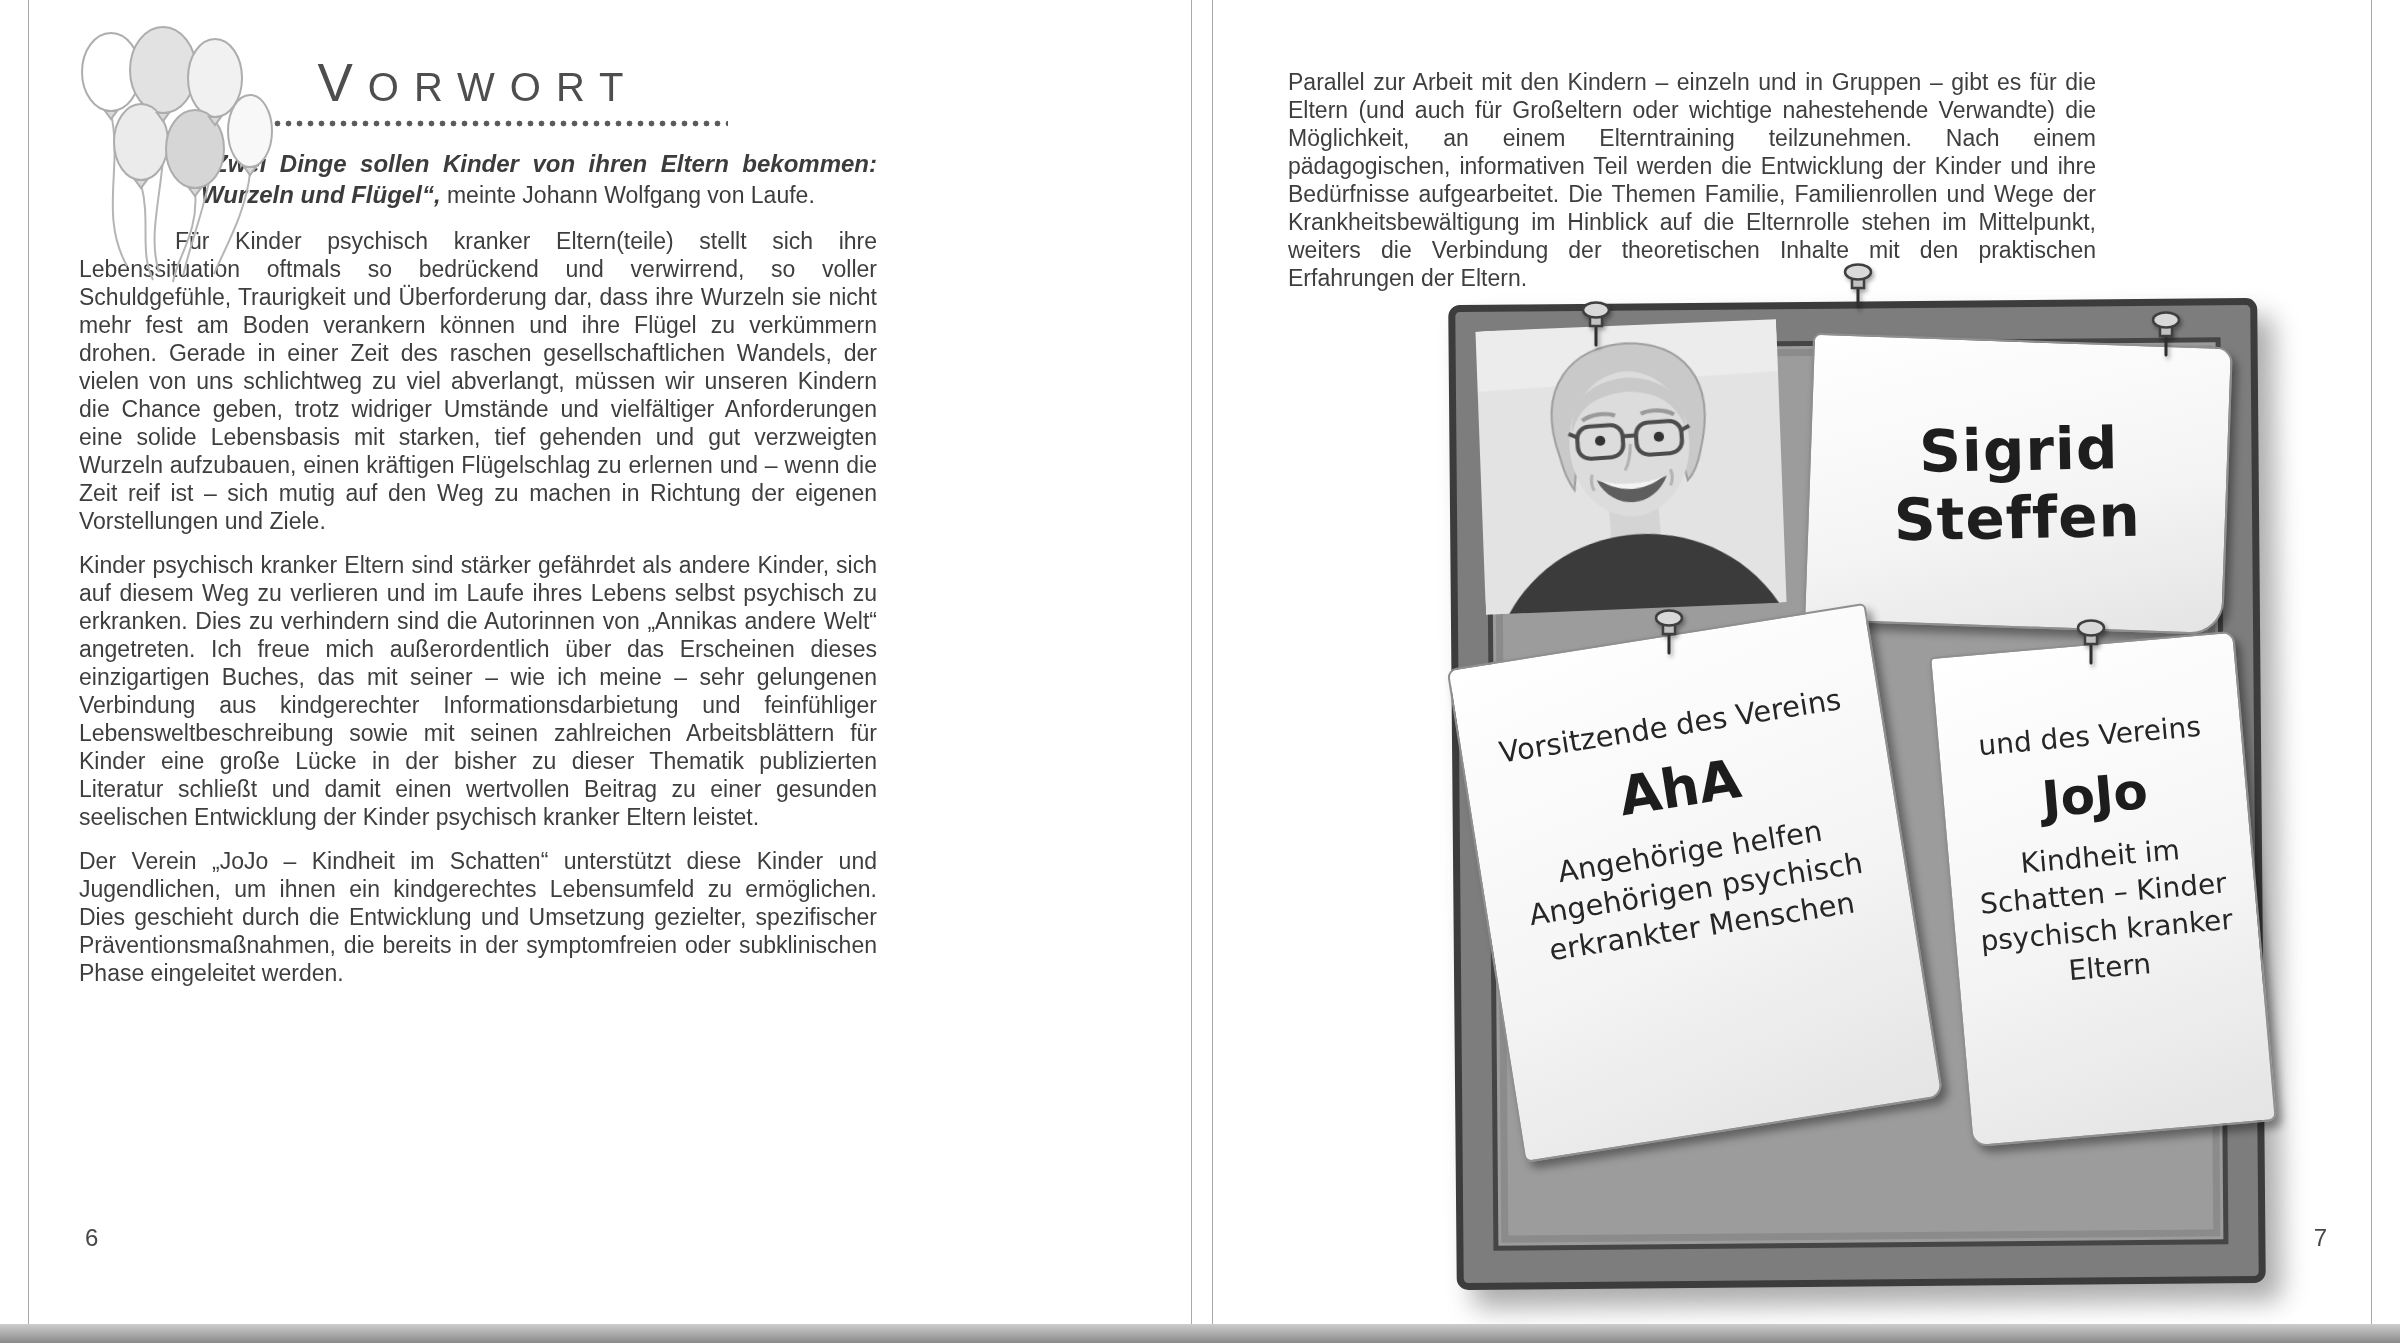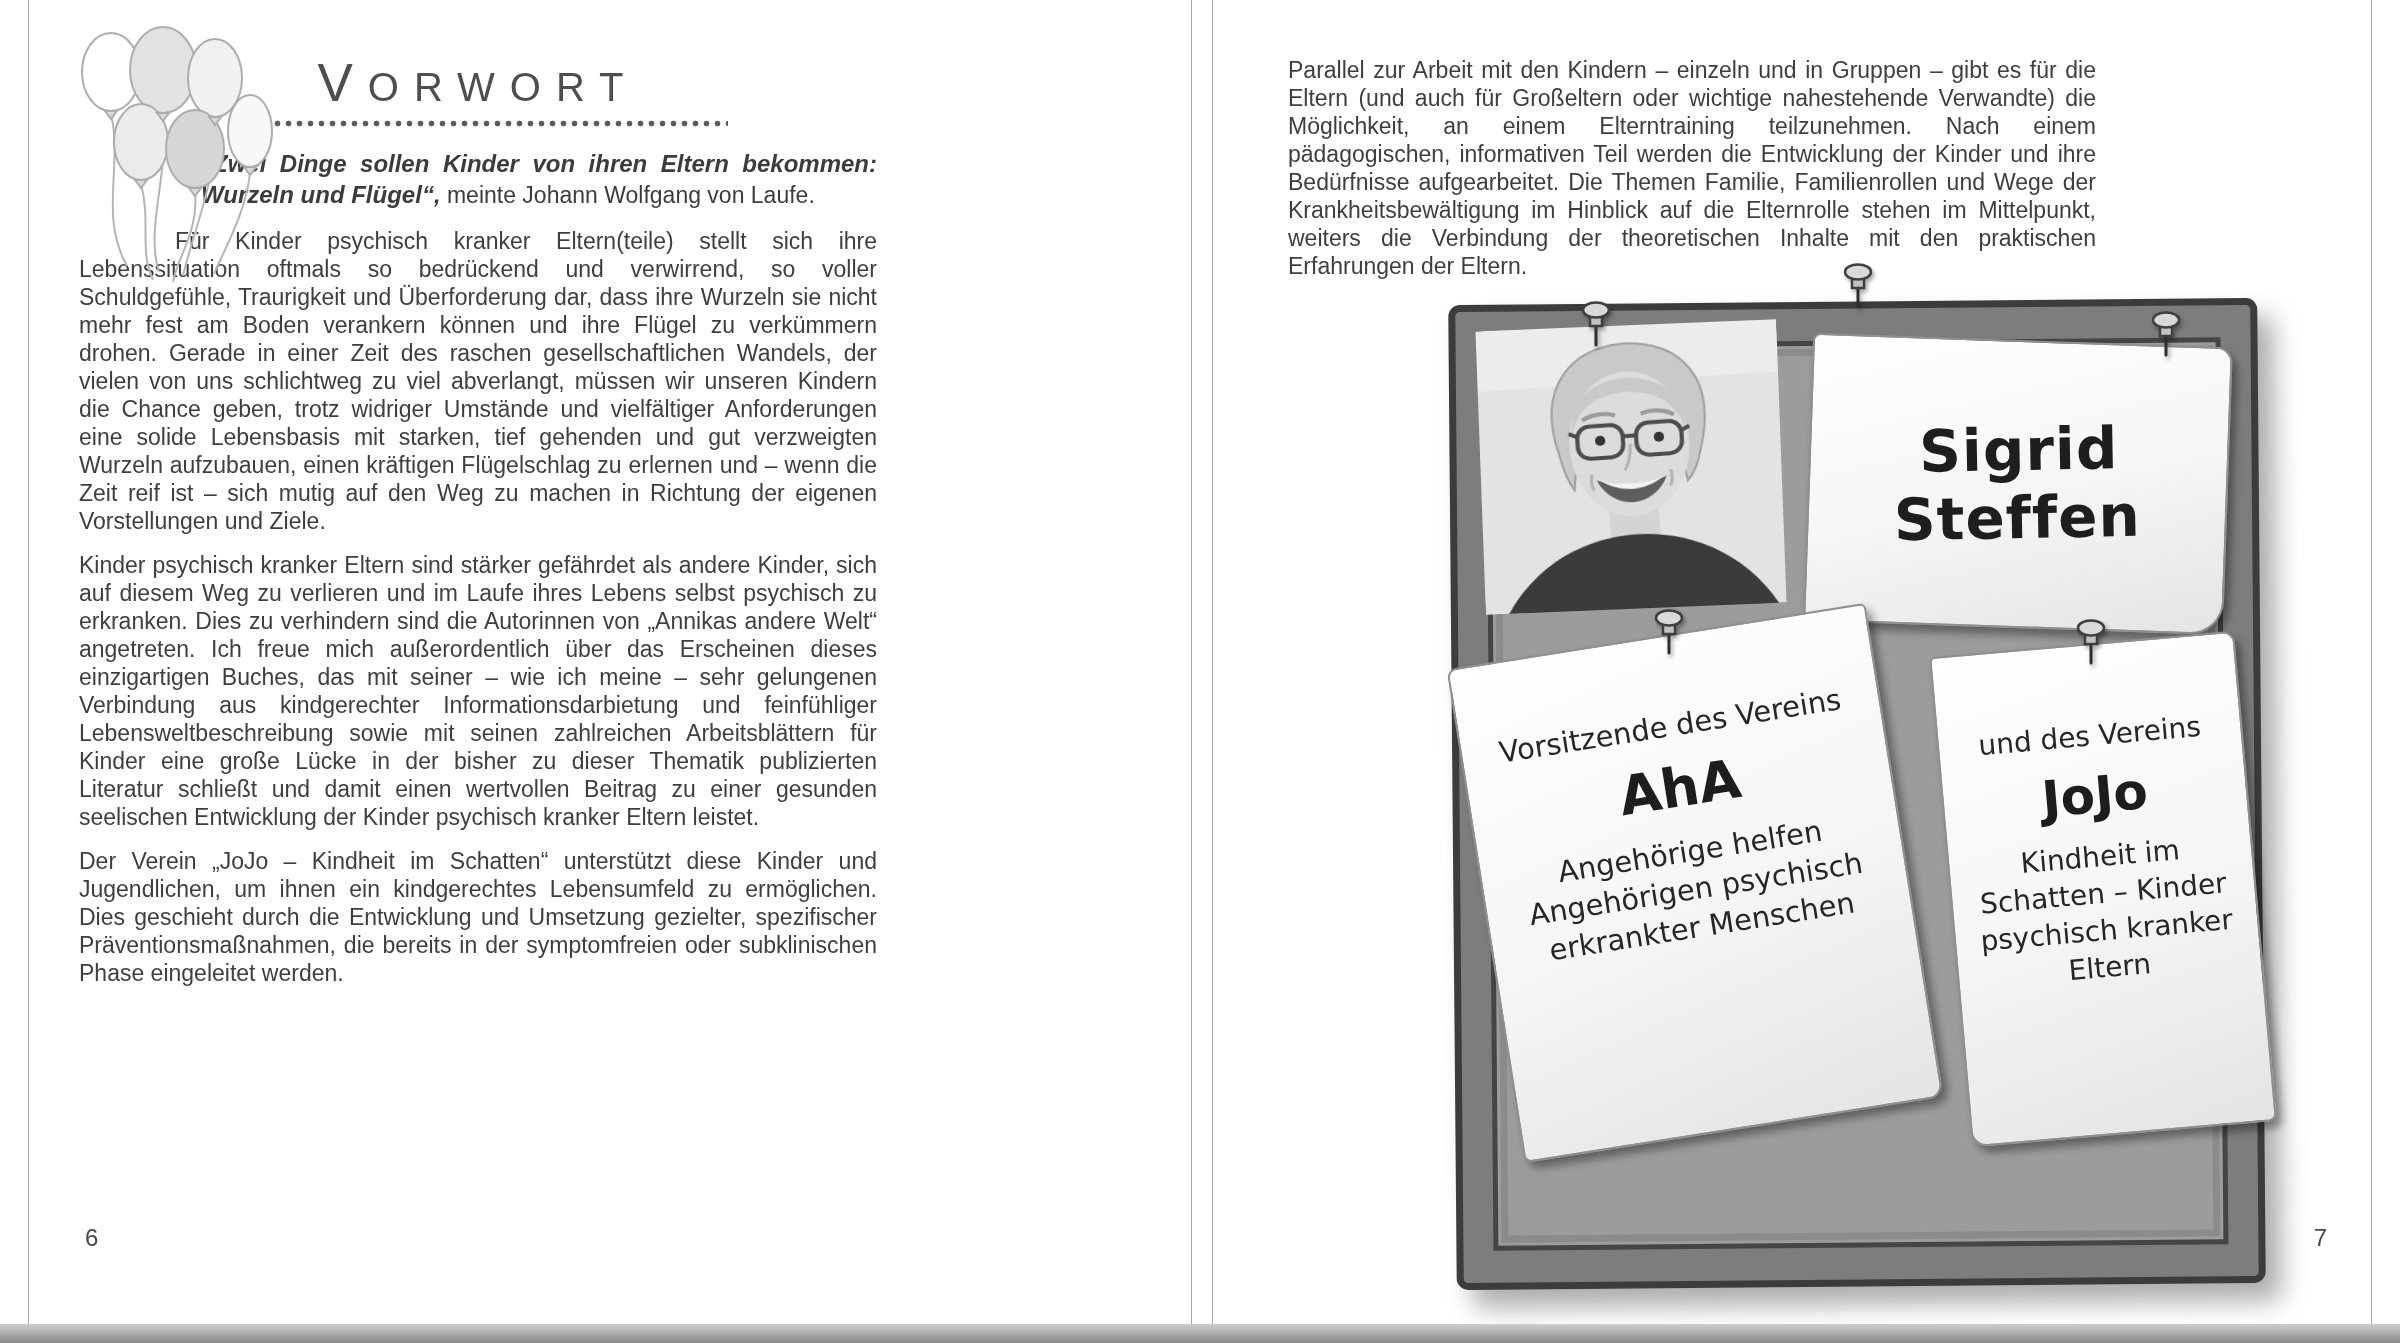--- a/index.html
+++ b/index.html
@@ -18,21 +18,21 @@
 
   .title { text-align:center; font-size:40px; letter-spacing:15px; color:#4e4e4e;
            text-transform:uppercase; font-weight:400; margin-bottom:6px; }
   .title::first-letter { font-size:53px; }
 
   .dotted-rule { width:500px; height:9px; margin:6px auto 20px;
     background-image:radial-gradient(circle, #5c5c5c 2.6px, rgba(0,0,0,0) 3.2px);
     background-size:11px 9px; background-repeat:repeat-x; background-position:left center; }
 
   .body-text { font-size:23px; line-height:28px; color:#3e3e3e; text-align:justify; }
-  p.body-text { margin-bottom:16px; }
+  p.body-text { margin-bottom:16px;margin-top:12px; }
   .indent-first { text-indent:96px; }
 
   .quote { margin:0 0 16px 122px; font-size:24px; line-height:31px; color:#3c3c3c; text-align:justify; }
   .quote-em   { font-style:italic; font-weight:bold; }
   .quote-attr { font-style:normal; font-weight:400; font-size:23px; }
 
   .pagenum { position:absolute; top:1224px; font-size:24px; color:#474747; }
   .pagenum-left  { left:56px; }
   .pagenum-right { right:44px; }
 

